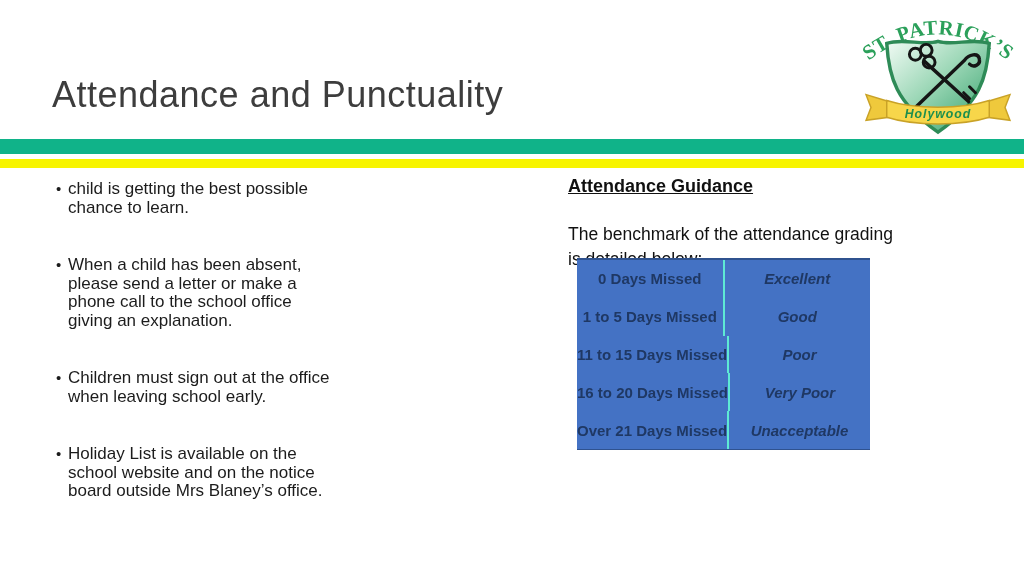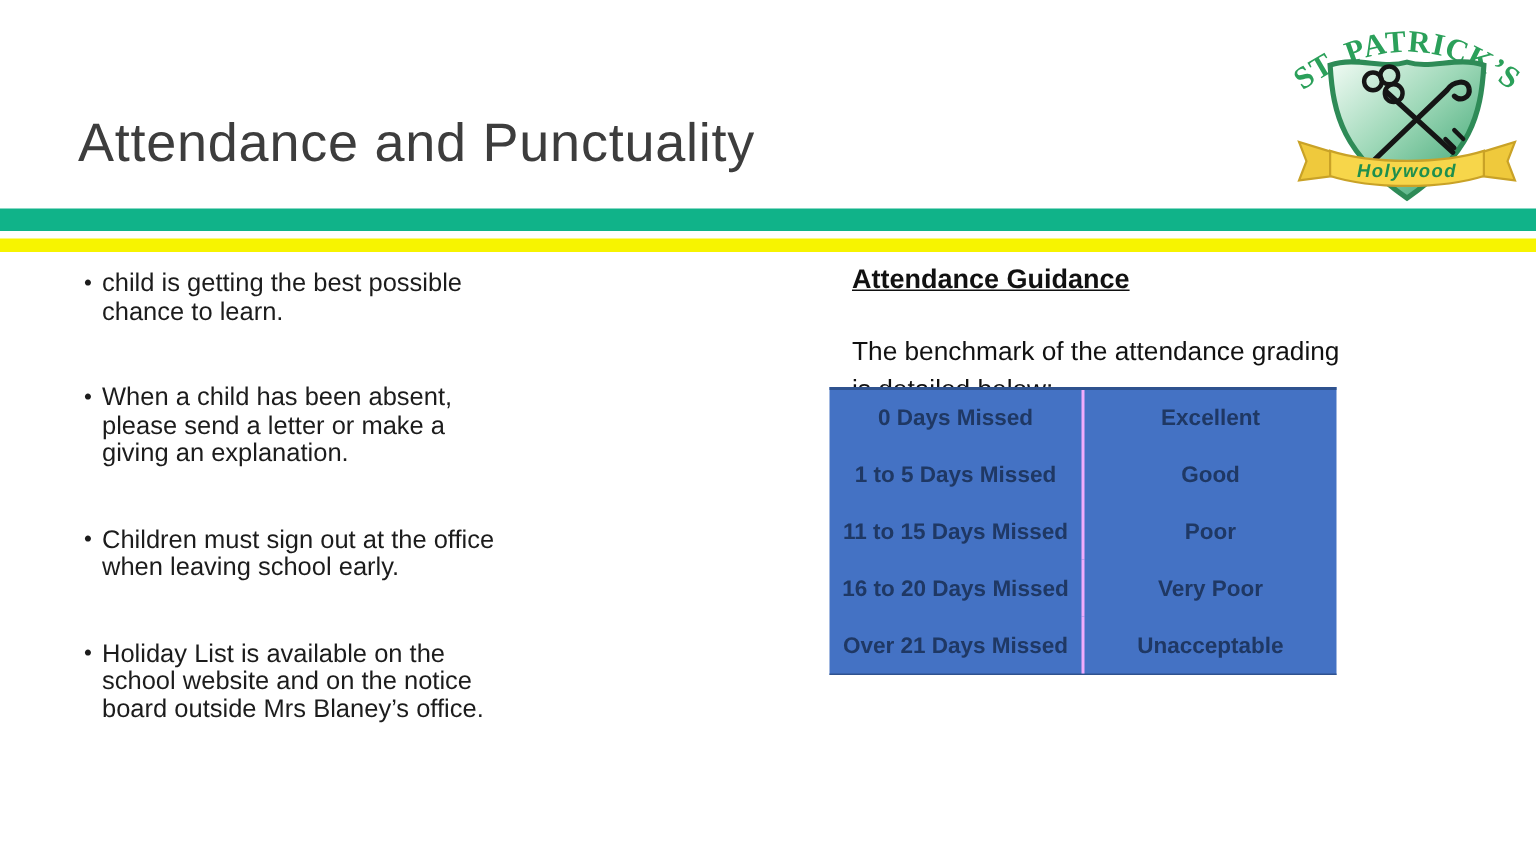--- a/index.html
+++ b/index.html
@@ -30,33 +30,33 @@
   .bold{font-weight:normal;}
   
   .guidance{position:absolute;left:568px;top:176px;color:#111;}
   .guidance-heading{
     font-size:18px;font-weight:bold;text-decoration:underline;
     margin:0 0 25px 0;white-space:nowrap;
   }
   .guidance-body{font-size:17.5px;line-height:25px;white-space:nowrap;}
   
   .att-table{
-    position:absolute;left:553px;top:258px;width:338px;height:189px;
+    position:absolute;left:577px;top:258px;width:293px;height:189px;
     background:var(--table_bg,#4472c4);
     border-top:2px solid var(--table_border,#2f528f);
     border-bottom:1px solid var(--table_border,#2f528f);
     display:flex;flex-direction:column;
   }
   .t-row{flex:1;display:flex;}
   .t-cell{
     flex:1;display:flex;align-items:center;justify-content:center;
     font-size:15px;font-weight:bold;color:var(--table_text,#1f3864);
     white-space:nowrap;
   }
-  .t-right{border-left:2px solid #f0abfc;}
+  .t-right{border-left:2px solid #5eead4;font-style:italic;}
 </style>
 </head>
 <body>
 
 <div class="slide">
 
   <h1 class="title">Attendance and Punctuality</h1>
 
   <svg class="logo" viewBox="0 0 172 140">
     <defs>
@@ -101,20 +101,21 @@
         <div class="bullet-text">
           <div class="line"><span>child is getting the best possible</span></div>
           <div class="line"><span>chance to learn.</span></div>
         </div>
       </div>
       <div class="bullet-item">
         <span class="bullet-marker">•</span>
         <div class="bullet-text">
           <div class="line"><span>When a child has been absent,</span></div>
           <div class="line"><span class="bold">please send a letter or make a</span></div>
+          <div class="line"><span class="bold">phone call to the school office</span></div>
           <div class="line"><span class="bold">giving an explanation</span><span>.</span></div>
         </div>
       </div>
       <div class="bullet-item">
         <span class="bullet-marker">•</span>
         <div class="bullet-text">
           <div class="line"><span>Children must sign out at the office</span></div>
           <div class="line"><span>when leaving school early.</span></div>
         </div>
       </div>

